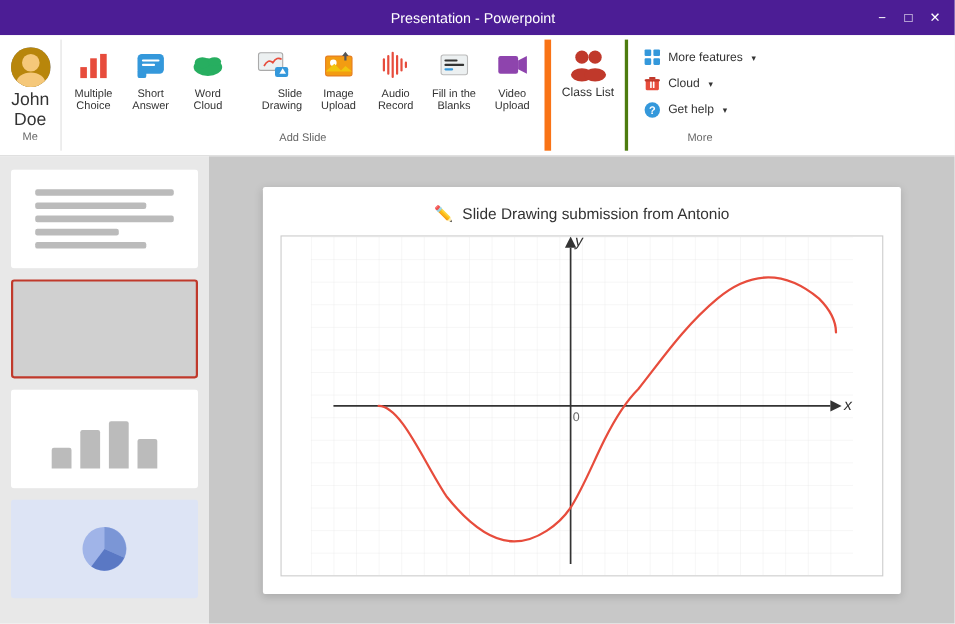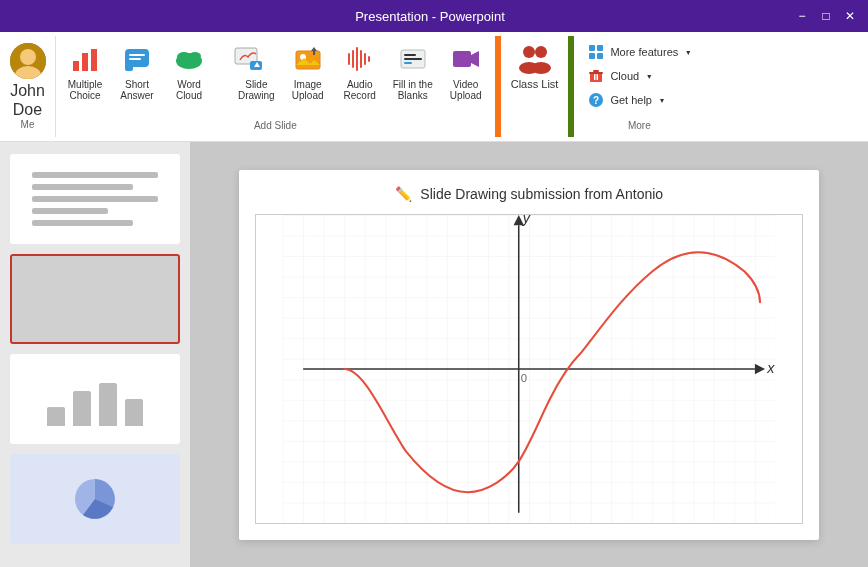--- a/index.html
+++ b/index.html
@@ -115,21 +115,21 @@
       border-radius: 3px;
     }
 
     
     .class-list-btn {
       display: flex;
       flex-direction: column;
       align-items: center;
       justify-content: flex-start;
       padding: 4px 10px;
-      border-right: 6px solid #4d7c0f;
+      border-right: 3px solid #4d7c0f;
       cursor: pointer;
       font-size: 11px;
       color: #333;
     }
 
     
     .main {
       display: flex;
       flex: 1;
       overflow: hidden;
@@ -295,21 +295,21 @@
 
       <button class="ribbon-btn">
         <span class="icon">
           <svg width="32" height="32" viewBox="0 0 32 32">
             <rect x="3" y="5" width="22" height="16" rx="2" fill="#ecf0f1" stroke="#aaa" stroke-width="1"></rect>
             <path d="M8 17 Q12 10 16 14 Q20 8 24 11" stroke="#e74c3c" stroke-width="1.5" fill="none"></path>
             <rect x="18" y="18" width="12" height="9" rx="2" fill="#3498db"></rect>
             <path d="M22 24 l3-5 l3 5" fill="white" stroke="none"></path>
           </svg>
         </span>
-        <span style="font-size:10px;text-align:center;margin-left:16px;">Slide<br>Drawing</span>
+        <span style="font-size:10px;text-align:right;margin-left:16px;">Slide<br>Drawing</span>
       </button>
 
       <button class="ribbon-btn">
         <span class="icon">
           <svg width="32" height="32" viewBox="0 0 32 32">
             <rect x="4" y="8" width="24" height="18" rx="2" fill="#f39c12" stroke="#e67e22" stroke-width="1"></rect>
             <circle cx="11" cy="14" r="3" fill="white"></circle>
             <path d="M4 22 l8-7 l6 6 l4-4 l6 5" fill="#f1c40f" stroke="none"></path>
             <path d="M22 4 l3 4 l-2 0 l0 4 l-2 0 l0-4 l-2 0 z" fill="#555"></path>
           </svg>

